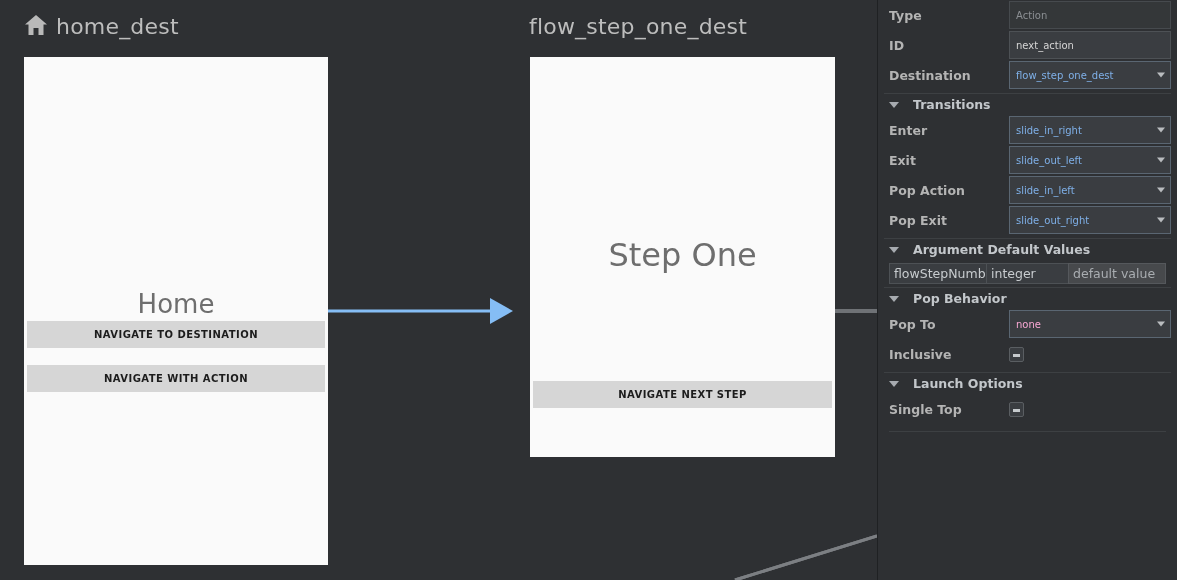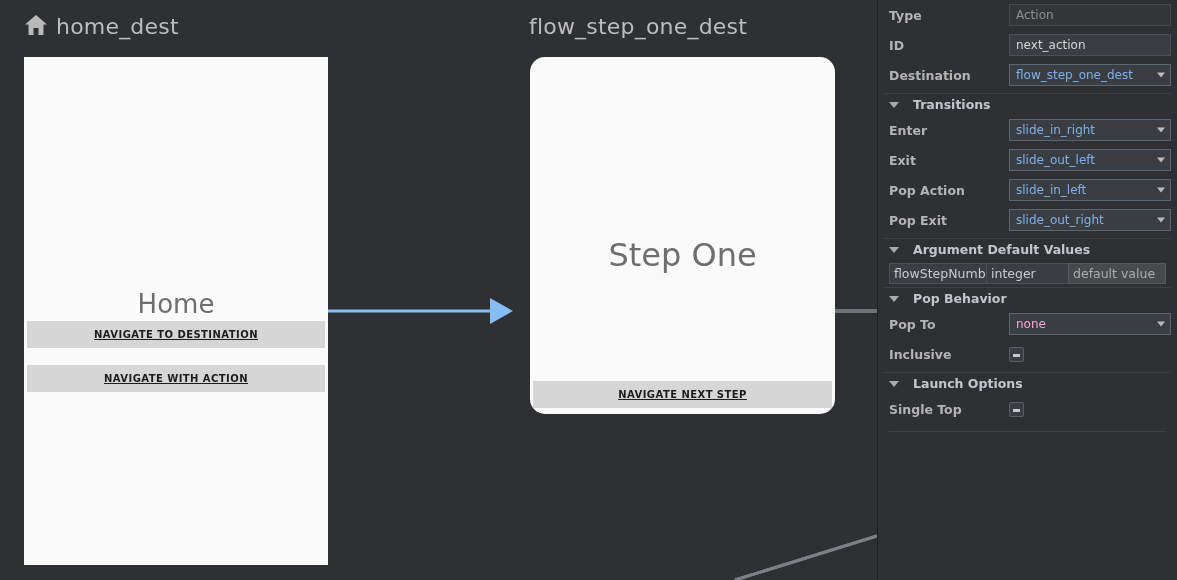--- a/index.html
+++ b/index.html
@@ -53,21 +53,20 @@
     color: #1c1c1c;
     font-size: 10px;
     font-weight: 700;
     letter-spacing: .45px;
     display: flex;
     align-items: center;
     justify-content: center;
     text-align: center;
     border: 0;
     font-family: "DejaVu Sans", "Liberation Sans", sans-serif;
-    text-decoration: underline;
   }
 
   svg.edges { position: absolute; left: 0; top: 0; width: 877px; height: 580px; overflow: visible; }
 
   
   #panel {
     position: absolute;
     left: 877px; top: 0;
     width: 300px; height: 580px;
     background: #2e3033;
@@ -82,28 +81,28 @@
     padding: 0 0 0 5px;
   }
   .row .lbl {
     color: #b4b4b4;
     flex: 0 0 120px;
     font-size: 12.5px;
     font-weight: bold;
   }
   .field {
     flex: 1 1 auto;
-    height: 22px;
+    height: 28px;
     background: #3a3d41;
     border: 1px solid #4d5155;
     color: #d6d6d6;
     display: flex;
     align-items: center;
     padding: 4px 6px;
-    font-size: 12px;
+    font-size: 10px;
     position: relative;
     white-space: nowrap;
     overflow: hidden;
   }
   .field.placeholder { color: #8b8f93; background: #343739; border-color: #464a4e; }
   .field.link { color: #7fb0e8; border-color: #5a6672; }
   .field.link.muted { color: #f9a8d4; }
   .combo { padding-right: 22px; }
   .combo .caret {
     position: absolute; right: 5px; top: 50%;
@@ -208,21 +207,21 @@
       <div class="phone-card" style="left:24px; top:57px; width:304px; height:508px;">
         <div class="phone-label" style="top:232px;">Home</div>
         <div class="mat-button" style="left:3px; top:264px; width:298px; height:27px;">NAVIGATE TO DESTINATION</div>
         <div class="mat-button" style="left:3px; top:308px; width:298px; height:27px;">NAVIGATE WITH ACTION</div>
       </div>
     </div>
 
     <div>
       <div class="dest-title" style="left:529px; top:14px;">flow_step_one_dest</div>
 
-      <div class="phone-card" style="left:530px; top:57px; width:305px; height:357px;border-radius:15px;">
+      <div class="phone-card" style="left:530px; top:57px; width:305px; height:400px;">
         <div class="phone-label small" style="top:179px;">Step One</div>
         <div class="mat-button" style="left:3px; top:324px; width:299px; height:27px;">NAVIGATE NEXT STEP</div>
       </div>
     </div>
 
     <svg class="edges" style="pointer-events:none;">
       <line x1="735" y1="580" x2="877" y2="536" stroke="#7c7f83" stroke-width="3"></line>
     </svg>
   </div>
 

